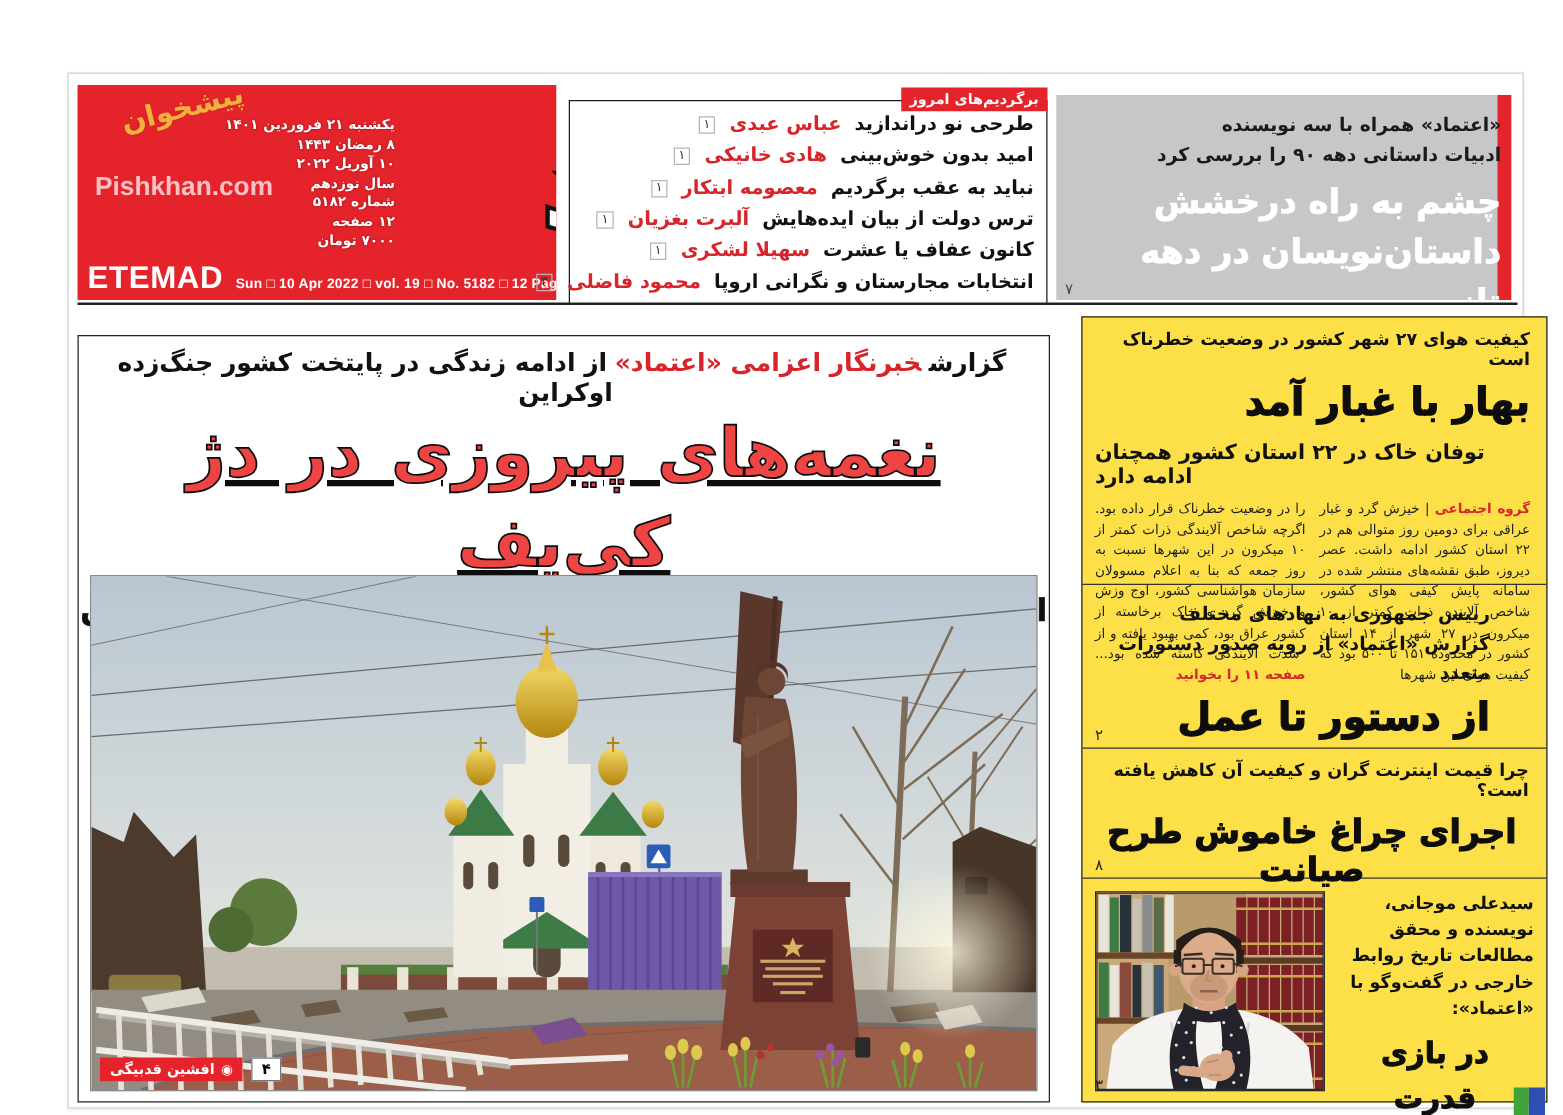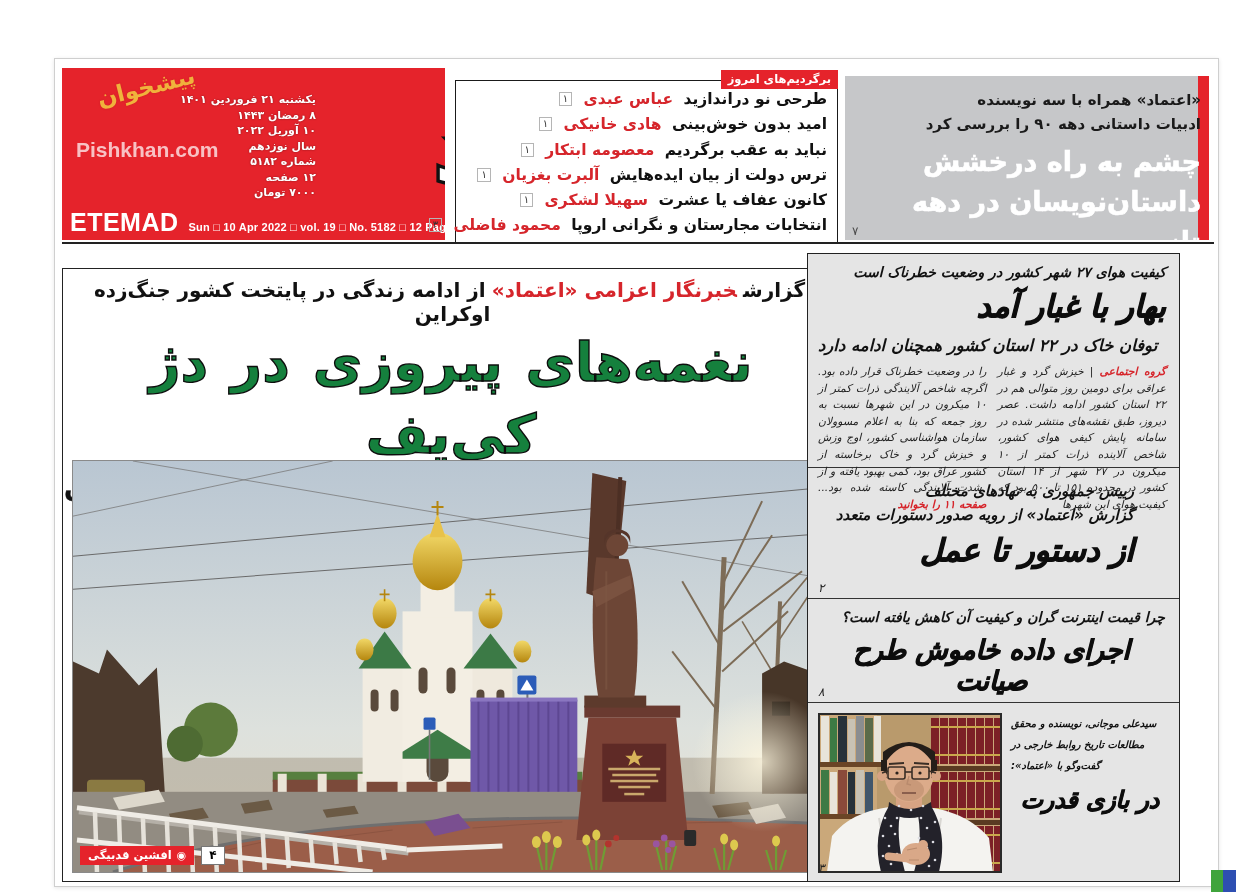--- a/index.html
+++ b/index.html
@@ -42,35 +42,35 @@
   #feature .pagenum{position:absolute;left:7px;bottom:2px;font-size:12px;color:#4a4a4a;}
 
   
   #toprule{position:absolute;left:62px;top:242px;width:1152px;height:2px;background:#222;}
 
   
   #lead{position:absolute;left:62px;top:268px;width:776px;height:612px;border:1.5px solid #222;background:#fff;}
   #lead-kicker{margin-top:9px;text-align:center;direction:rtl;font-size:20px;font-weight:800;color:#111;}
   #lead-kicker span{margin:0 3px;}
   #lead-kicker .red{color:#d6252b;}
-  #lead-headline{text-align:center;direction:rtl;font-size:54px;font-weight:800;color:#15803d;
-                 margin-top:1px;line-height:72px;-webkit-text-stroke:1.4px #0d0d0d;word-spacing:4px;}
+  #lead-headline{text-align:center;direction:rtl;font-size:54px;font-weight:800;color:#ef4444;
+                 margin-top:1px;line-height:72px;-webkit-text-stroke:1.4px #0d0d0d;word-spacing:4px;text-decoration:underline;}
   #lead-subhead{text-align:center;direction:rtl;font-size:25px;font-weight:800;color:#111;
                 margin-top:3px;-webkit-text-stroke:.5px #111;}
   #lead-photo{position:absolute;left:9px;top:191px;width:756px;height:411px;border:1px solid #8a8a8a;
               background:#cfd6da;overflow:hidden;}
   #lead-photo svg{display:block;width:100%;height:100%;}
   #caption{position:absolute;left:7px;bottom:7px;display:flex;align-items:center;gap:7px;direction:ltr;}
   #credit-chip{background:#e5232b;color:#fff;font-size:11.5px;font-weight:700;padding:2px 8px 3px;
                display:flex;align-items:center;gap:5px;direction:rtl;}
   #credit-chip .cam{font-size:11px;line-height:11px;color:#fff;}
   #photo-pagechip{background:#fff;border:1px solid #777;color:#000;font-size:12px;font-weight:700;padding:1px 7px 2px;}
 
   
-  #rightcol{position:absolute;left:807px;top:253px;width:371px;height:627px;border:1.5px solid #222;background:#e5e5e5;font-style:italic;}
+  #rightcol{position:absolute;left:865px;top:253px;width:371px;height:627px;border:1.5px solid #222;background:#fde047;}
   .story{position:relative;direction:rtl;}
   .sep{border-bottom:1.5px solid #333;}
   .pagenum-abs{position:absolute;left:10px;bottom:3px;font-size:12px;color:#222;direction:rtl;}
 
   #s1{height:214px;padding:10px 13px 0 10px;box-sizing:border-box;}
   #s1 .kick{font-size:14px;font-weight:700;text-align:right;color:#111;}
   #s1 .head{font-size:31px;font-weight:800;text-align:right;color:#0d0d0d;margin-top:8px;-webkit-text-stroke:1px #0d0d0d;}
   #s1 .sub{font-size:16.5px;font-weight:800;text-align:left;color:#111;margin-top:12px;}
   #s1 .cols{display:flex;gap:11px;margin-top:9px;}
   #s1 .col{width:50%;font-size:10.8px;line-height:16.6px;text-align:justify;color:#222;}
@@ -81,21 +81,21 @@
   #s2 .head{font-size:31px;font-weight:800;text-align:right;color:#0d0d0d;margin-top:5px;-webkit-text-stroke:1px #0d0d0d;}
 
   #s3{height:104px;padding:10px 14px 0 10px;box-sizing:border-box;}
   #s3 .kick{font-size:14px;font-weight:700;text-align:right;color:#111;}
   #s3 .head{font-size:26.5px;font-weight:800;text-align:center;color:#0d0d0d;margin-top:9px;-webkit-text-stroke:.9px #0d0d0d;}
 
   #s4{height:175px;padding:10px 10px 0 10px;box-sizing:border-box;display:flex;gap:9px;}
   #s4 .photo{flex:0 0 182px;height:158px;border:1.5px solid #2a2a2a;background:#caa87a;overflow:hidden;}
   #s4 .photo svg{display:block;width:100%;height:100%;}
   #s4 .txt{flex:1;}
-  #s4 .kick{font-size:10px;font-weight:700;text-align:left;line-height:21px;color:#111;}
+  #s4 .kick{font-size:14px;font-weight:700;text-align:right;line-height:21px;color:#111;}
   #s4 .head{font-size:23.5px;font-weight:800;text-align:center;line-height:36px;color:#0d0d0d;
             margin-top:6px;-webkit-text-stroke:.8px #0d0d0d;}
 
   
   #corner-green{position:absolute;left:1211px;top:870px;width:12px;height:22px;}
   #corner-blue{position:absolute;left:1223px;top:870px;width:13px;height:22px;}
 </style>
 </head>
 <body>
 
@@ -399,21 +399,21 @@
 
     <div id="s2" class="story sep">
       <div class="kick">رییس جمهوری به نهادهای مختلف</div>
       <div class="kick">گزارش «اعتماد» از رویه صدور دستورات متعدد</div>
       <div class="head">از دستور تا عمل</div>
       <div class="pagenum-abs">۲</div>
     </div>
 
     <div id="s3" class="story sep">
       <div class="kick">چرا قیمت اینترنت گران و کیفیت آن کاهش یافته است؟</div>
-      <div class="head">اجرای داده خاموش طرح صیانت</div>
+      <div class="head">اجرای چراغ خاموش طرح صیانت</div>
       <div class="pagenum-abs">۸</div>
     </div>
 
     <div id="s4" class="story">
       <div class="txt">
         <div class="kick">سیدعلی موجانی، نویسنده و محقق مطالعات تاریخ روابط خارجی در گفت‌وگو با «اعتماد»:</div>
         <div class="head">
           <div>در بازی قدرت</div>
 
         </div>

